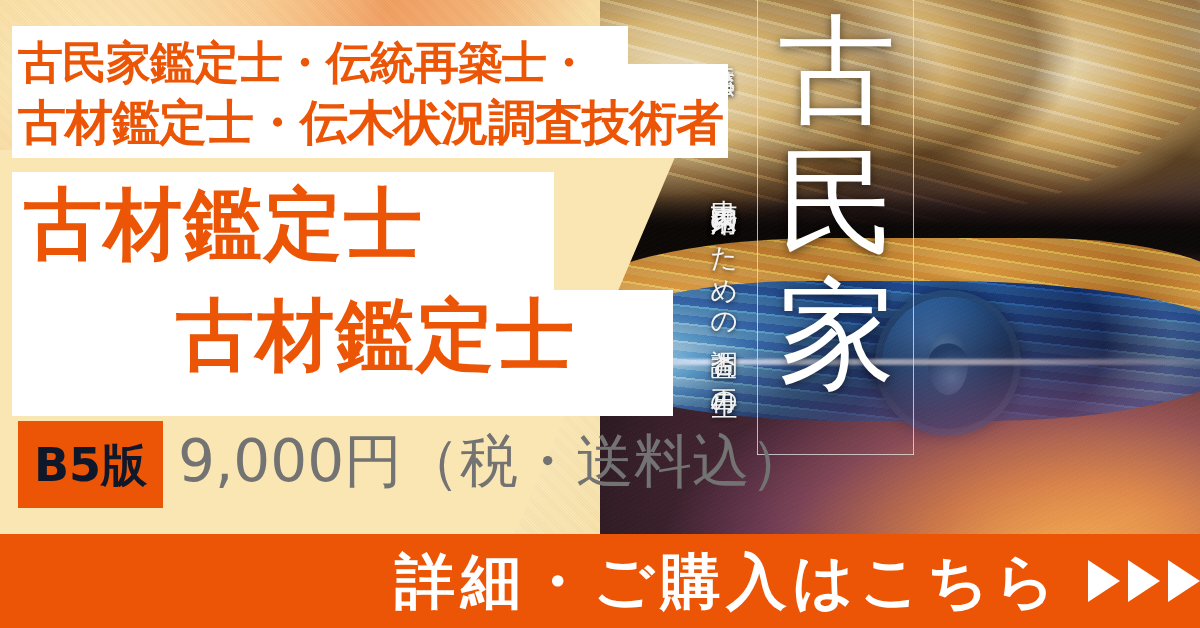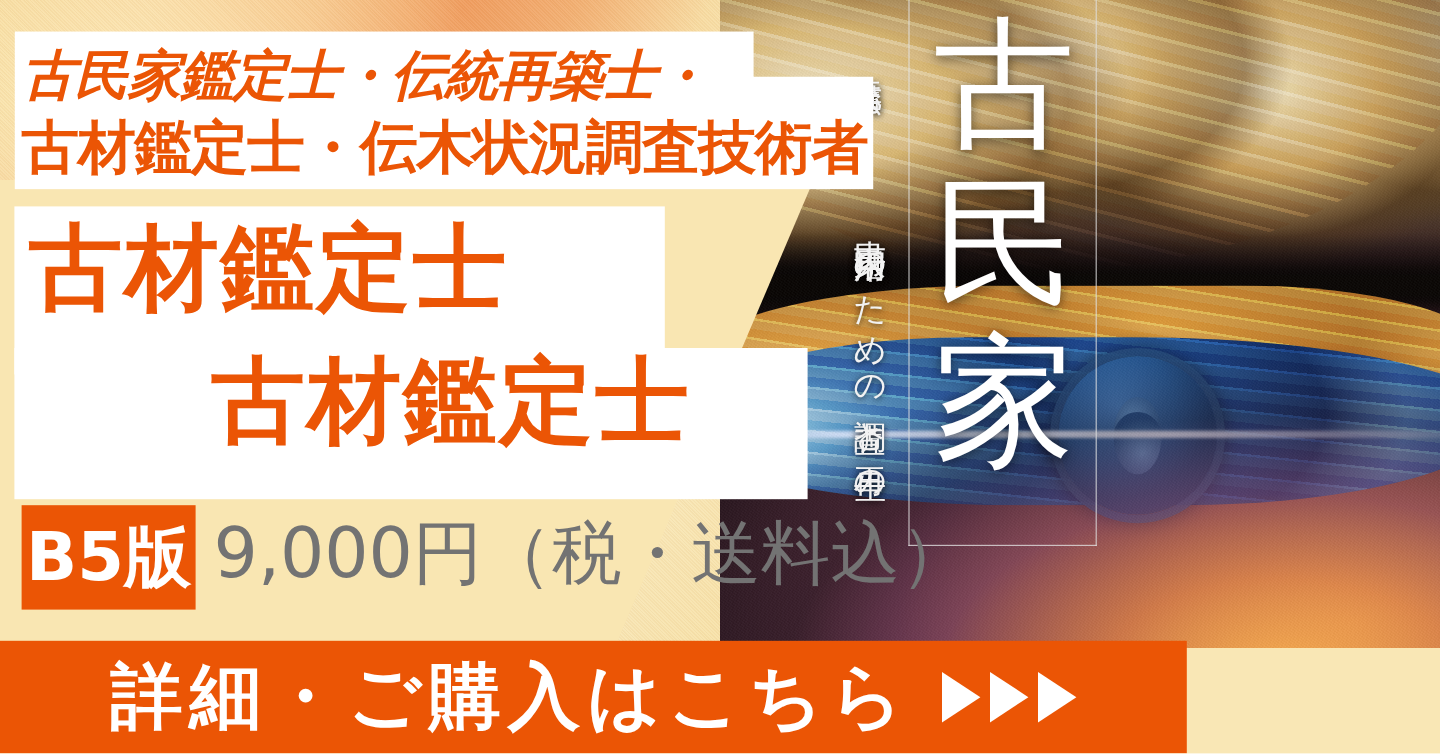--- a/index.html
+++ b/index.html
@@ -208,21 +208,21 @@
   }
 
   
   .hl-line {
     position:absolute;
     color:#EB5505;
     font-weight:700;
     white-space:nowrap;
     font-family:"DejaVu Sans","Liberation Sans",sans-serif;
   }
-  .hl-1 { left:18px; top:33px; font-size:45px; letter-spacing:-1px;font-style:italic; }
+  .hl-1 { left:18px; top:33px; font-size:45px; letter-spacing:-1px; }
   .hl-2 { left:18px; top:91px; font-size:48px; letter-spacing:-1px; }
 
   .big-1 {
     position:absolute; left:24px; top:185px;
     color:#EB5505; font-weight:700; font-size:78px; line-height:1;
     letter-spacing:2px; white-space:nowrap;
     font-family:"DejaVu Sans","Liberation Sans",sans-serif;
   }
   .big-2 {
     position:absolute; left:176px; top:296px;
@@ -232,36 +232,36 @@
   }
 
   
   .badge {
     position:absolute; left:18px; top:421px;
     width:145px; height:87px;
     background:#EB5505;
     display:flex; align-items:center; justify-content:center;
   }
   .badge span {
-    color:#ffffff; font-weight:700; font-size:56px; letter-spacing:0;
+    color:#0f172a; font-weight:700; font-size:46px; letter-spacing:0;
     font-family:"DejaVu Sans","Liberation Sans",sans-serif;
     line-height:1;
   }
   .price {
     position:absolute; left:178px; top:432px;
     color:#737373; font-weight:400; font-size:58px; line-height:1;
     white-space:nowrap;
     font-family:"DejaVu Sans","Liberation Sans",sans-serif;
   }
 
   
   .cta {
-    position:absolute; left:0; top:534px; width:989px; height:94px;
+    position:absolute; left:0; top:534px; width:1200px; height:94px;
     background:#EB5505;
-    display:flex; align-items:center; justify-content:center;
+    display:flex; align-items:center; justify-content:flex-end;
   }
   .cta-text {
     color:#fff; font-weight:700; font-size:60px; letter-spacing:6px;
     white-space:nowrap;
     font-family:"DejaVu Sans","Liberation Sans",sans-serif;
     line-height:1;
   }
   .cta-arrows {
     display:flex; align-items:center; gap:8px; margin-left:26px;
   }

